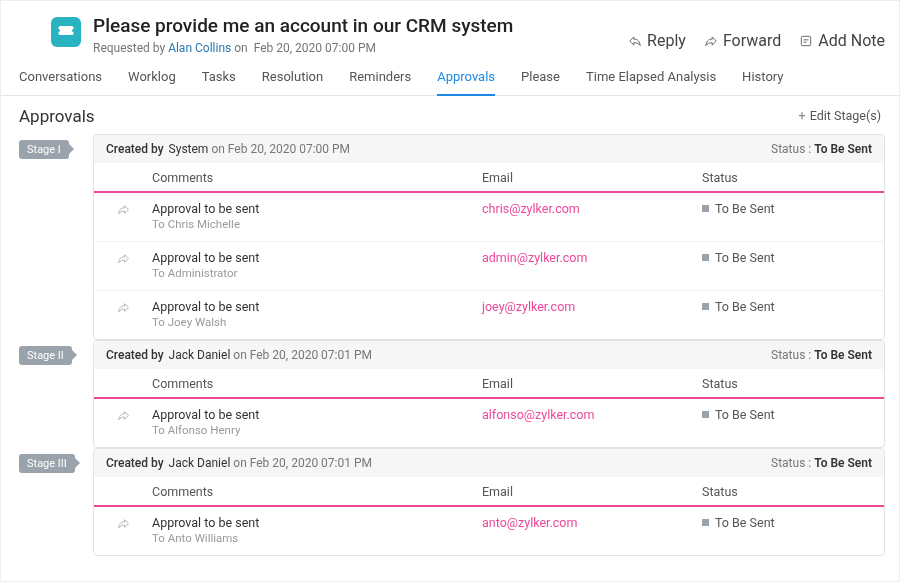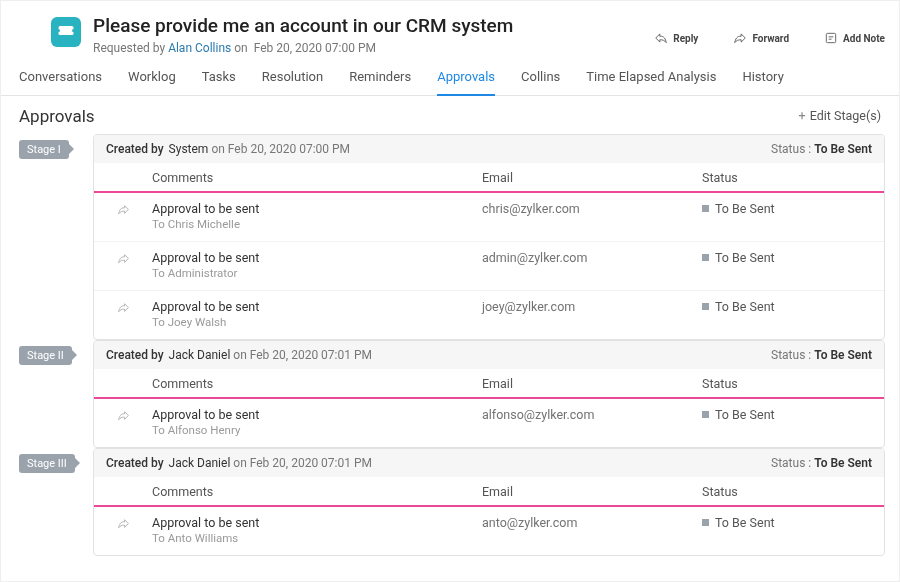--- a/index.html
+++ b/index.html
@@ -23,21 +23,21 @@
   .ticket-icon {
     width: 30px; height: 30px; border-radius: 6px;
     background: #29b3c0;
     display: flex; align-items: center; justify-content: center;
     flex-shrink: 0; margin-top: 2px;
   }
   .ticket-icon svg { width: 18px; height: 18px; fill: #fff; }
   .title { font-size: 19px; font-weight: 500; color: #222; line-height: 1.2; }
   .subtitle { font-size: 12px; color: #777; margin-top: 3px; }
   .subtitle a { color: #2a7ab0; text-decoration: none; }
-  .header-actions { display: flex; gap: 35px; align-items: center; margin-top: 16px; font-size: 10px; color: #444; font-weight: bold; }
+  .header-actions { display: flex; gap: 18px; align-items: center; margin-top: 16px; font-size: 16px; color: #444; }
   .header-actions .action { display: inline-flex; align-items: center; gap: 5px; cursor: pointer; }
   .header-actions svg { width: 14px; height: 14px; stroke: #555; fill: none; stroke-width: 1.5; }
   .tabs {
     display: flex; gap: 26px; padding: 14px 18px 0 18px;
     border-bottom: 1px solid #e4e4e4; font-size: 13px; color: #555;
   }
   .tab { padding: 0 0 10px 0; cursor: pointer; }
   .tab.active { color: #1e88e5; border-bottom: 2px solid #1e88e5; margin-bottom: -1px; }
   .section-head {
     display: flex; justify-content: space-between; align-items: center;
@@ -87,21 +87,21 @@
     padding: 8px 12px 10px 0;
     border-bottom: 1px solid #f2f2f2;
     font-size: 12.5px;
     align-items: start;
   }
   .row:last-child { border-bottom: none; }
   .row .arrow { text-align: center; color: #aaa; padding-top: 2px; cursor: pointer; }
   .row .arrow svg { width: 13px; height: 13px; stroke: #aaa; fill: none; stroke-width: 1.6; }
   .row .comment { color: #333; }
   .row .comment .to { color: #9a9a9a; font-size: 11.5px; margin-top: 1px; }
-  .row .email { color: #737373; }
+  .row .email { color: #ec4899; }
   .row .rstatus { color: #555; display: flex; align-items: center; gap: 6px; }
   .sq { width: 7px; height: 7px; background: #9aa3ac; display: inline-block; }
 </style>
 </head>
 <body>
 
 <div class="header">
   <div class="header-left">
     <div class="ticket-icon">
       <svg viewBox="0 0 24 24">
@@ -141,21 +141,21 @@
   </div>
 </div>
 
 <div class="tabs" id="tabs">
     <div class="tab">Conversations</div>
     <div class="tab">Worklog</div>
     <div class="tab">Tasks</div>
     <div class="tab">Resolution</div>
     <div class="tab">Reminders</div>
     <div class="tab active">Approvals</div>
-    <div class="tab">Collins</div>
+    <div class="tab">Please</div>
     <div class="tab">Time Elapsed Analysis</div>
     <div class="tab">History</div>
   </div>
 
 <div class="section-head">
   <h2>Approvals</h2>
   <span class="edit-stages">Edit Stage(s)</span>
 </div>
 
 <div class="stages" id="stages">

